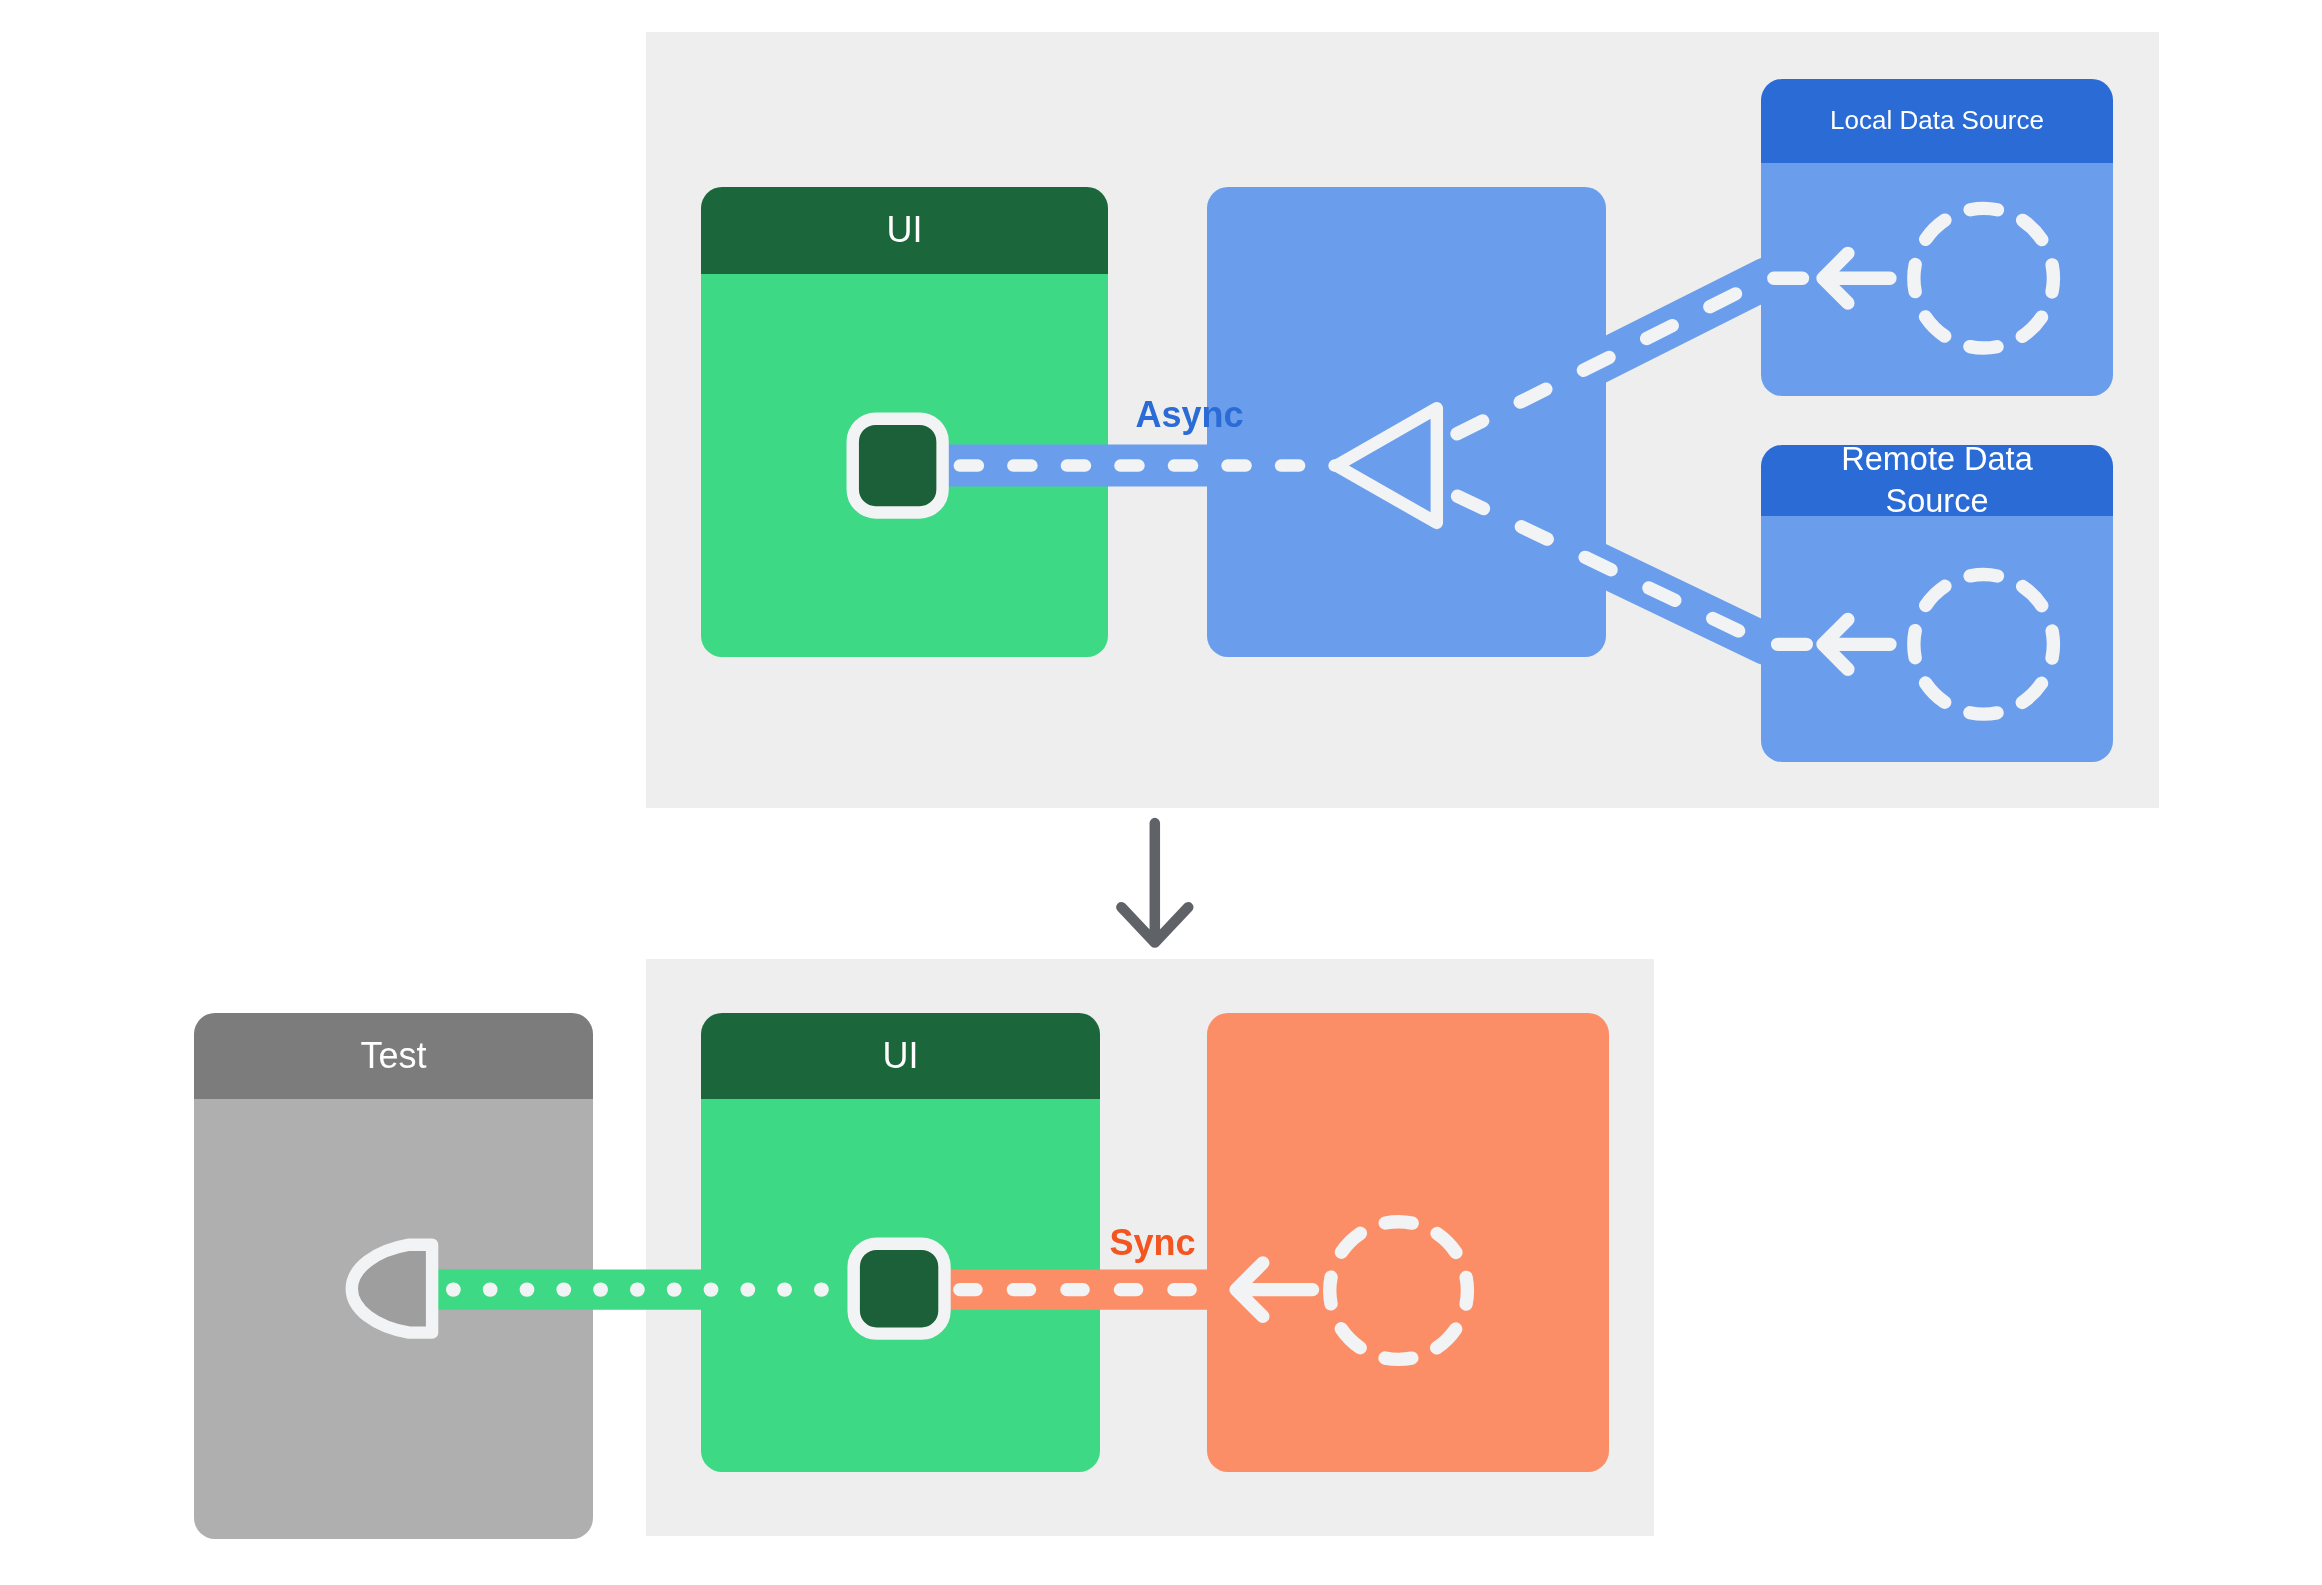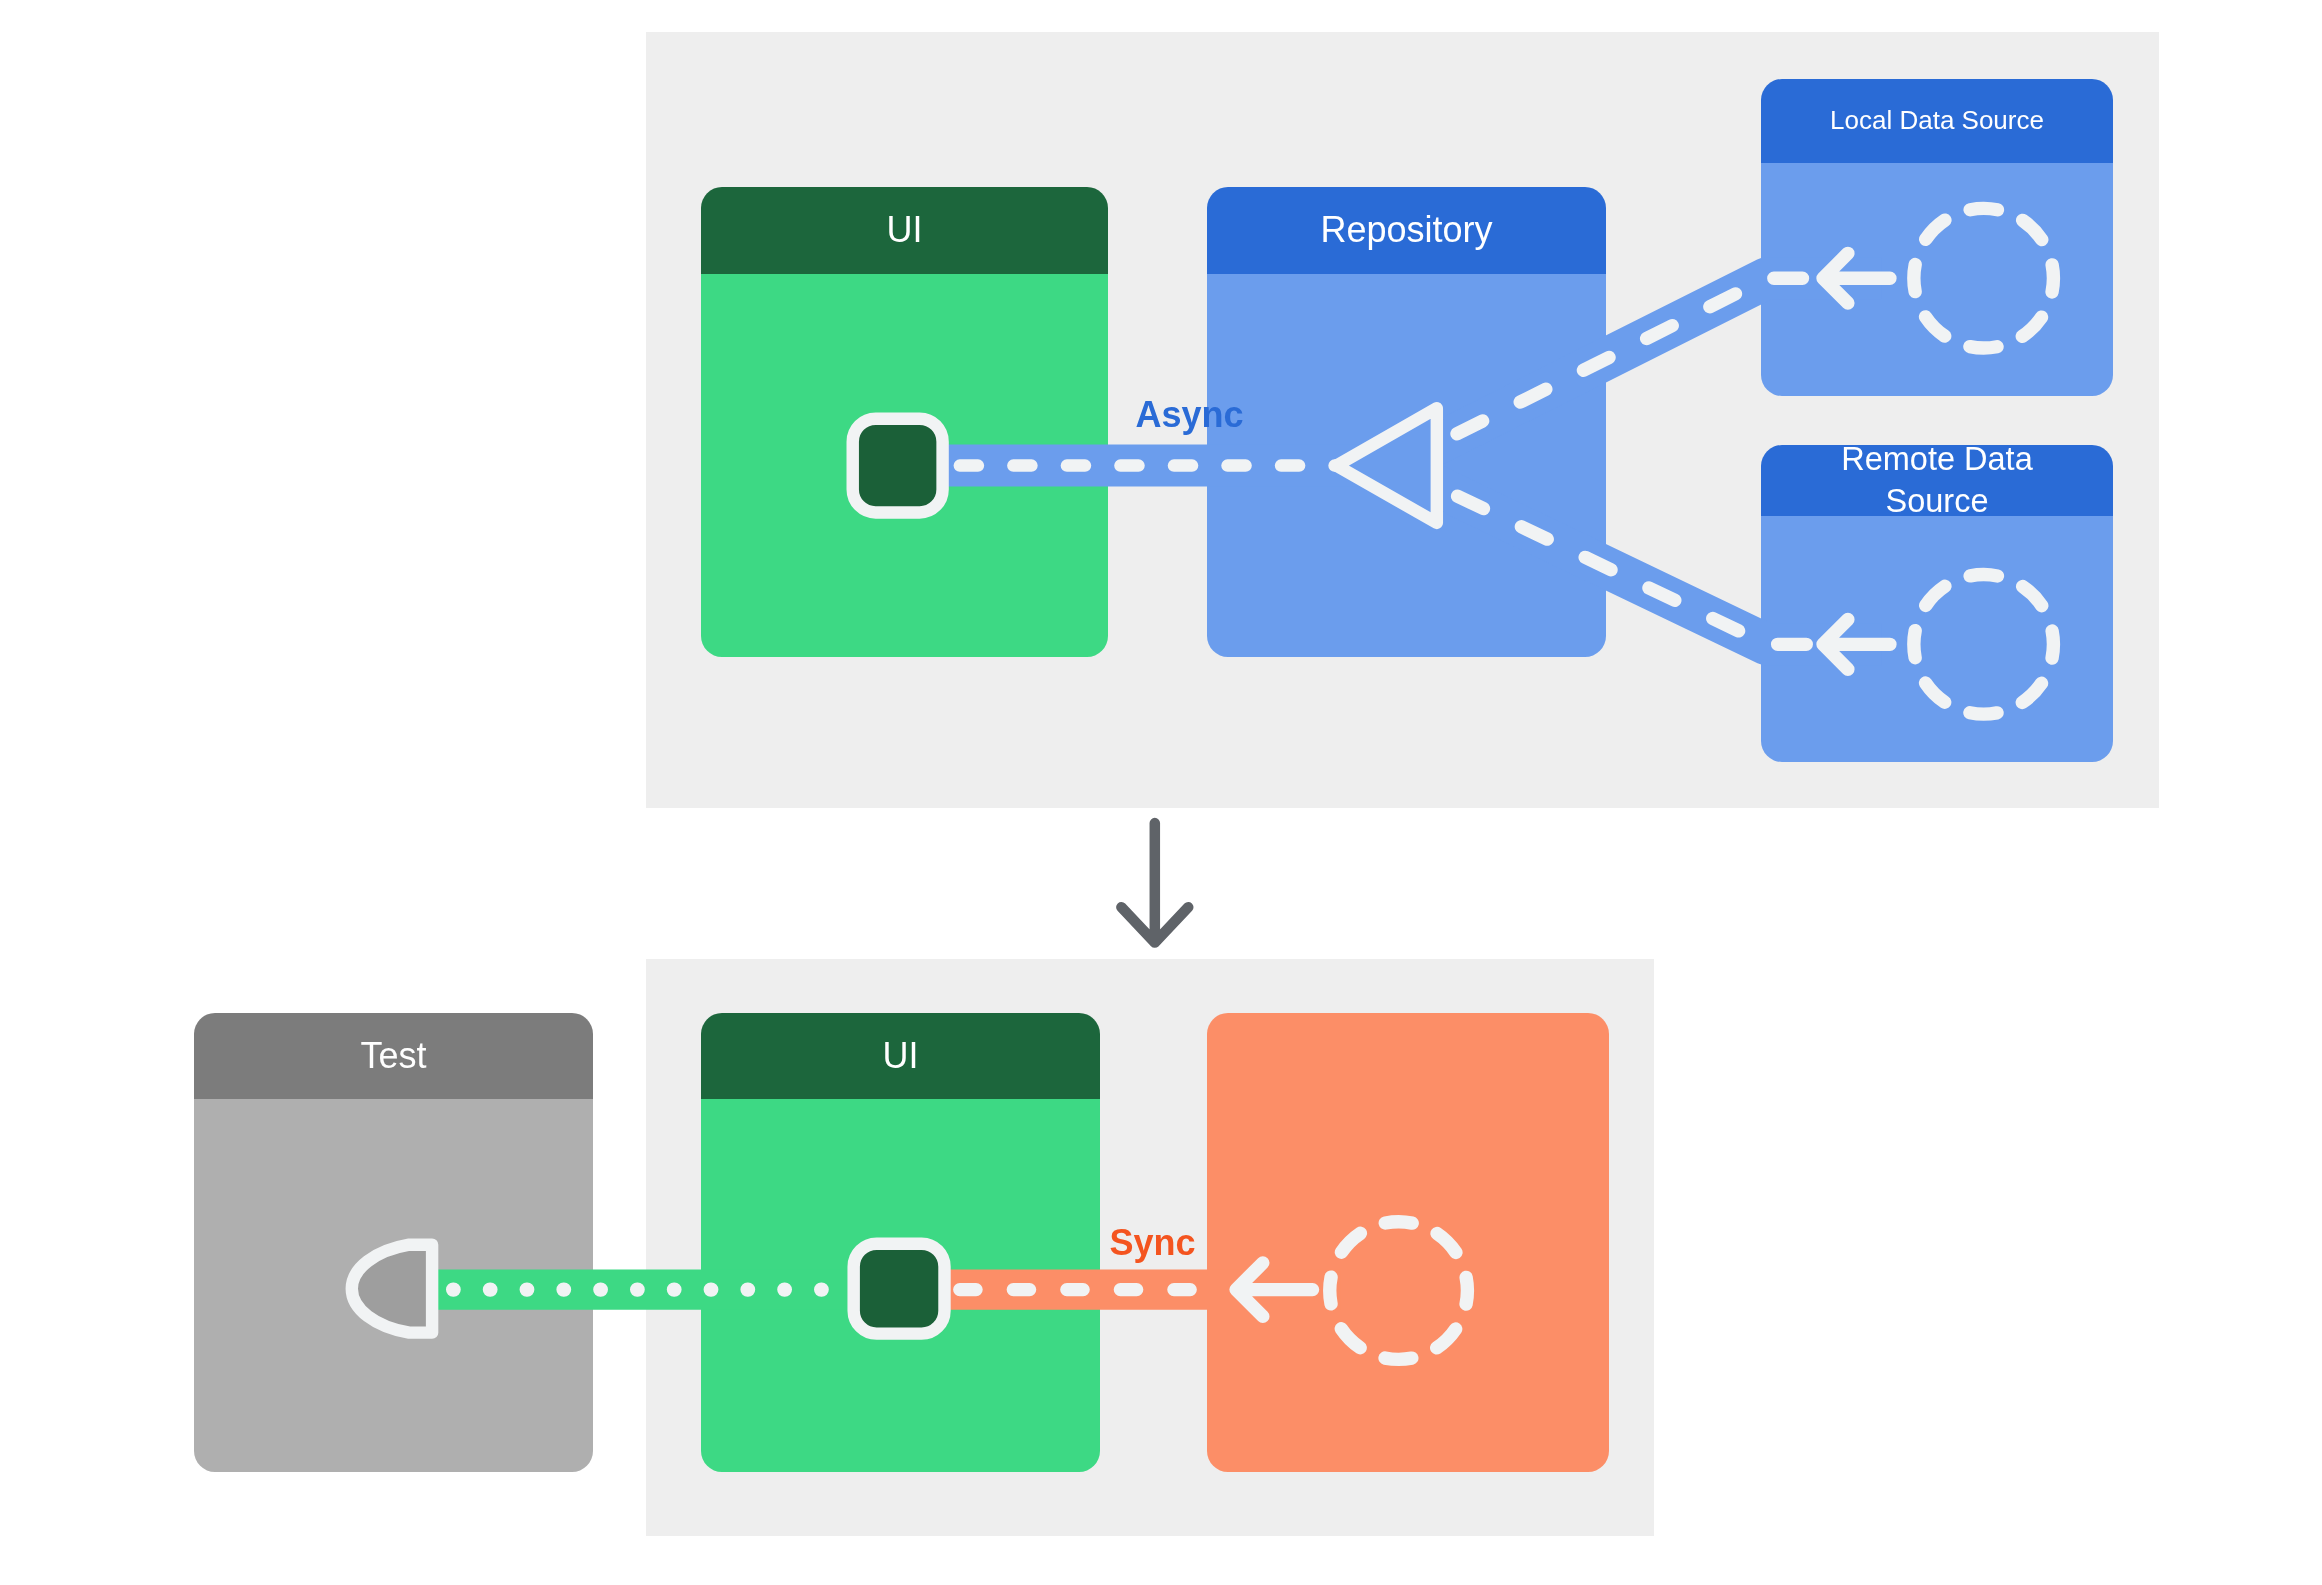--- a/index.html
+++ b/index.html
@@ -22,21 +22,21 @@
 
   #card-ui-top{left:701px;top:187px;width:407px;height:470px;}
   #card-ui-top .card-header{height:87px;}
   #card-repo{left:1207px;top:187px;width:399px;height:470px;}
   #card-repo .card-header{height:87px;}
   #card-local{left:1761px;top:79px;width:352px;height:317px;}
   #card-local .card-header{height:84px;font-size:26px;}
   #card-remote{left:1761px;top:445px;width:352px;height:317px;}
   #card-remote .card-header{height:71px;font-size:32.5px;align-items:center;}
   #card-remote .card-header span{max-width:239px;}
-  #card-test{left:194px;top:1013px;width:399px;height:459px;}
+  #card-test{left:194px;top:1013px;width:399px;height:526px;}
   #card-test .card-header{height:86px;}
   #card-ui-bottom{left:701px;top:1013px;width:399px;height:459px;}
   #card-ui-bottom .card-header{height:86px;}
   #card-fake{left:1207px;top:1013px;width:402px;height:459px;}
   #card-fake .card-header{height:86px;}
 
   .hdr-green{background:var(--green-header,#1c663c);}
   .body-green{background:var(--green-body,#3dd984);}
   .hdr-blue{background:var(--blue-header,#2a6bd6);}
   .body-blue{background:var(--blue-body,#6b9ded);}
@@ -79,23 +79,20 @@
   <div class="panel" id="panel-bottom"></div>
 
   <div class="card" id="card-ui-top">
     <div class="card-header hdr-green">
       <span>UI</span>
     </div>
     <div class="card-body body-green"></div>
   </div>
 
   <div class="card" id="card-repo">
-    <div class="card-header hdr-blue">
-      <span>Repository</span>
-    </div>
     <div class="card-body body-blue"></div>
   </div>
 
   <div class="card" id="card-local">
     <div class="card-header hdr-blue">
       <span>Local Data Source</span>
     </div>
     <div class="card-body body-blue"></div>
   </div>
 

